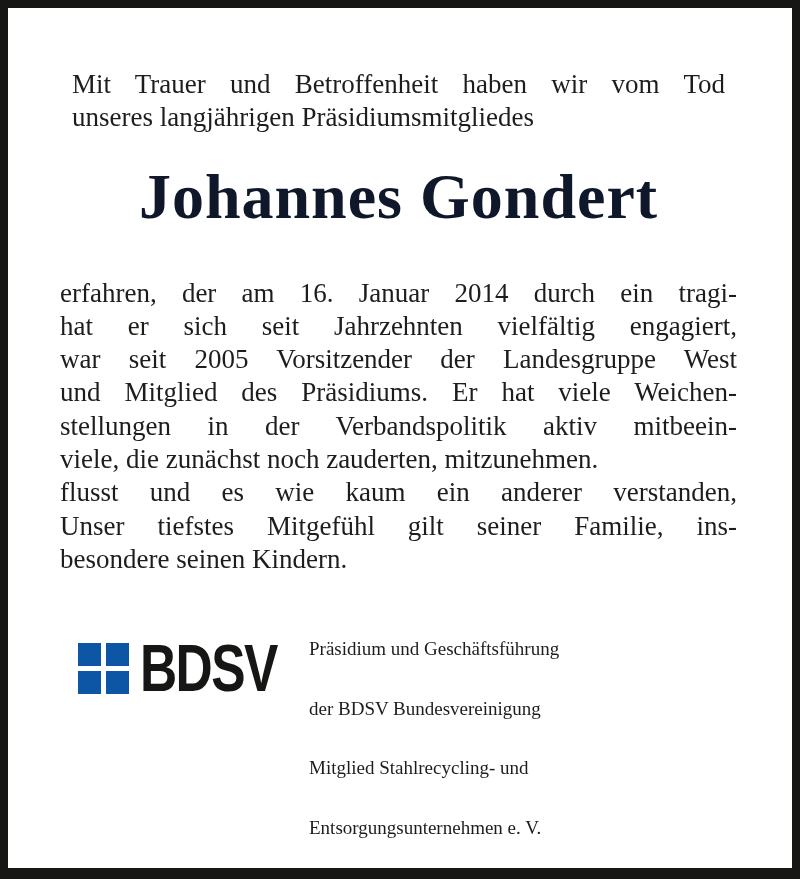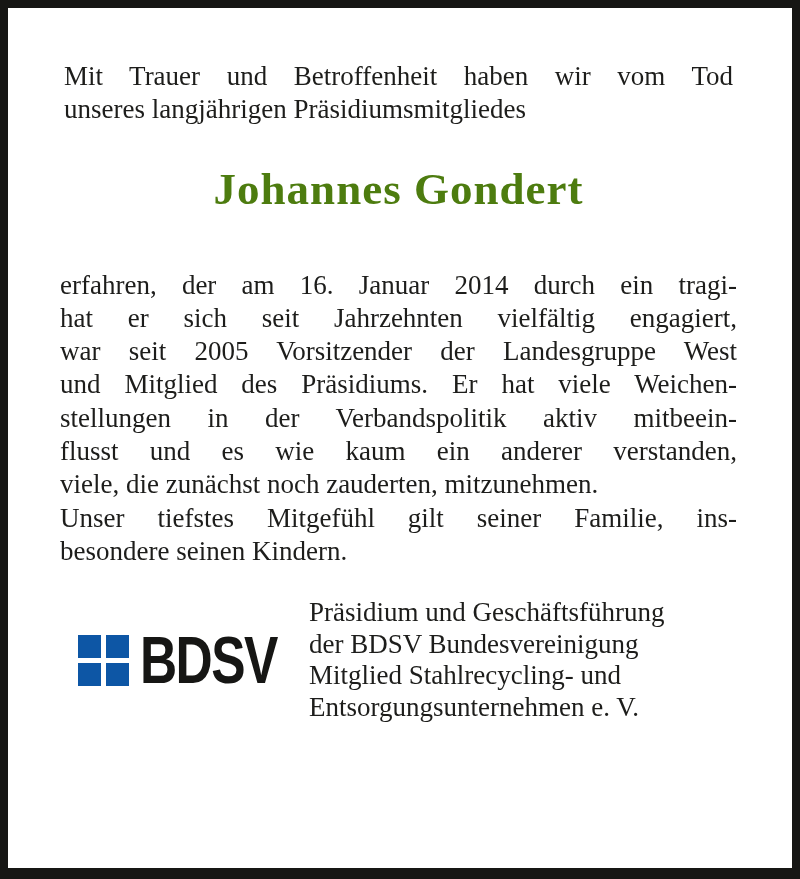--- a/index.html
+++ b/index.html
@@ -39,30 +39,30 @@
   .jline {
     white-space: normal;
     text-align: justify;
     text-align-last: justify;
     text-justify: inter-word;
   }
   .lline {
     text-align: left;
     text-align-last: left;
   }
-  .intro { margin: 4px; }
+  .intro { margin: 12px; }
   .headline {
     margin: 28px 0 0 0;
-    font-size: 45px;
+    font-size: 64px;
     line-height: 68px;
     height: 68px;
     font-weight: bold;
     text-align: center;
     letter-spacing: 1px;
-    color: #4d7c0f;
+    color: #0f172a;
   }
   .para1 { margin-top: 46px; }
   .para2 { margin-top: 0; }
   
   .signature {
     margin-top: 29px;
     padding-left: 18px;
     display: flex;
     align-items: flex-start;
   }
@@ -98,26 +98,27 @@
     letter-spacing: -2px;
     white-space: nowrap;
     transform: scaleX(0.78);
     transform-origin: left center;
     color: #161614;
   }
   .sig-text {
     margin-left: 29px;
   }
   .sig-line {
-    font-size: 27px;
+    font-size: 19px;
     line-height: 31.6px;
     height: 31.6px;
     overflow: hidden;
     white-space: nowrap;
     text-align: left;
+    margin-top: 28px;
   }
 </style>
 </head>
 <body>
 
 <div class="frame">
   <div class="content">
 
     <div class="intro">
       <div class="line jline">Mit Trauer und Betroffenheit haben wir vom Tod</div>
@@ -125,22 +126,22 @@
     </div>
 
     <div class="headline">Johannes Gondert</div>
 
     <div class="para1">
       <div class="line jline">erfahren, der am 16. Januar 2014 durch ein tragi-</div>
       <div class="line jline">hat er sich seit Jahrzehnten vielfältig engagiert,</div>
       <div class="line jline">war seit 2005 Vorsitzender der Landesgruppe West</div>
       <div class="line jline">und Mitglied des Präsidiums. Er hat viele Weichen-</div>
       <div class="line jline">stellungen in der Verbandspolitik aktiv mitbeein-</div>
+      <div class="line jline lline">viele, die zunächst noch zauderten, mitzunehmen.</div>
       <div class="line jline">flusst und es wie kaum ein anderer verstanden,</div>
-      <div class="line jline lline">viele, die zunächst noch zauderten, mitzunehmen.</div>
     </div>
 
     <div class="para2">
       <div class="line jline">Unser tiefstes Mitgefühl gilt seiner Familie, ins-</div>
       <div class="line jline lline">besondere seinen Kindern.</div>
     </div>
 
     <div class="signature">
       <div class="logo">
         <div class="logo-squares" style="--logo-blue: #0d56a5;">

